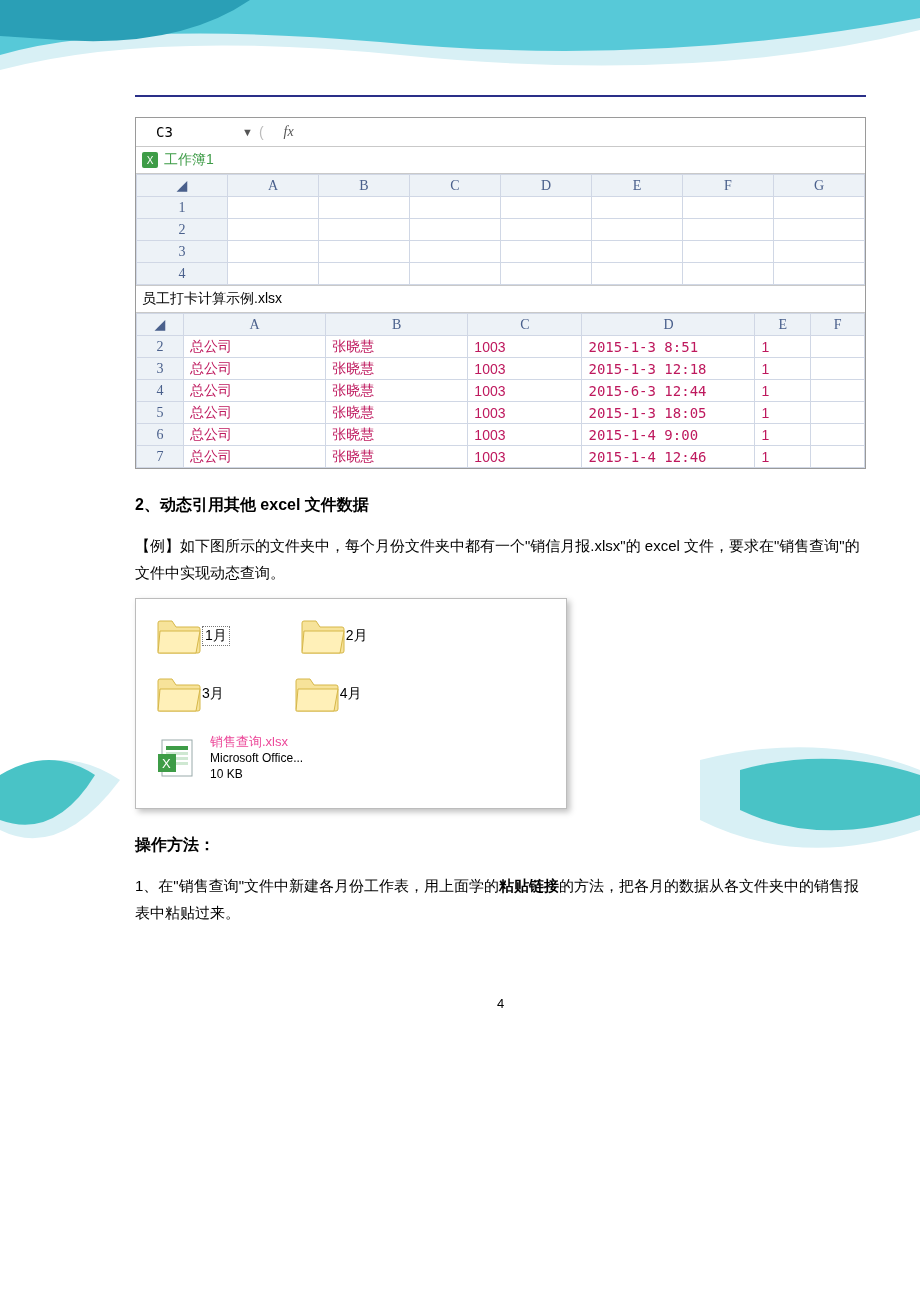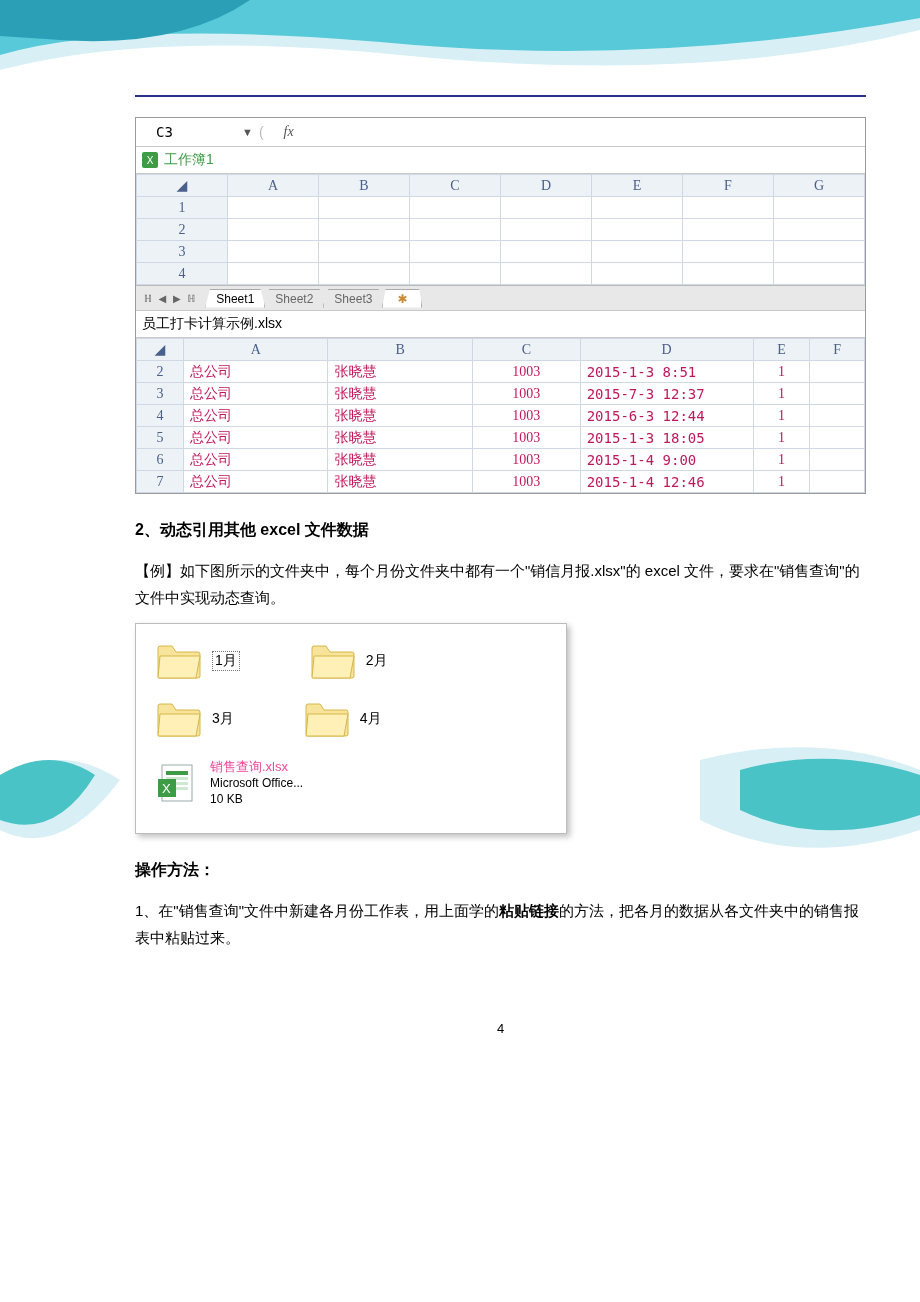--- a/index.html
+++ b/index.html
@@ -28,31 +28,31 @@
 .tab{padding:2px 10px;background:#fff;border:1px solid #aaa;border-bottom:none;margin-right:-1px;clip-path:polygon(8% 0,92% 0,100% 100%,0 100%)}
 .tab.inactive{background:#e8e8e8;color:#666}
 .tab.active{background:#fff;color:#000}
 .tab.plus{background:#fff;width:18px;text-align:center;color:#c98b34}
 
 .data-grid{border-collapse:collapse;width:100%}
 .data-grid th,.data-grid td{border:1px solid #d0d7e5;height:21px;font-weight:normal;padding:0 6px}
 .data-grid th{background:#edf2f7;color:#4a608c;text-align:center;font-family:"Times New Roman",serif}
 .data-grid .row-h{background:#edf2f7;color:#4a608c;text-align:center;width:34px;font-family:"Times New Roman",serif}
 .data-grid td{font-family:SimSun,Consolas,monospace;color:#be185d}
-.data-grid td.num{text-align:center;font-family:Liberation Serif, serif}
+.data-grid td.num{text-align:left;font-family:Liberation Sans, sans-serif}
 .data-grid td.dt{text-align:left;font-family:Consolas,monospace}
 .cursor-cell{position:relative}
 
 .heading{font-weight:bold;font-size:16px;margin:26px 0 16px}
 .para{font-size:15px;line-height:1.8;margin:12px 0}
 .bold{font-weight:bold}
 
 .folder-shot{border:1px solid #bcbcbc;width:390px;background:#fff;padding:18px 20px 26px;box-shadow:3px 3px 6px rgba(0,0,0,.25)}
 .folder-row{display:flex;gap:70px;margin-bottom:20px}
-.folder-item{display:flex;align-items:center;gap:10px;font-family:SimSun,Arial;font-size:14px}
+.folder-item{display:flex;align-items:center;font-family:SimSun,Arial;font-size:14px}
 .folder-icon{width:46px;height:38px}
 .file-item{display:flex;align-items:center;gap:10px;font-family:SimSun,Arial;font-size:13px;color:#333}
 .file-icon{width:44px;height:44px}
 .file-meta{color:#000000;font-size:12px;line-height:1.3}
 .file-name{color:#ec4899}
 .dotted-sel{border:1px dotted #777;padding:0 2px}
 
 .pagenum{text-align:center;font-size:13px;color:#000;margin-top:70px}
 </style>
 </head>
@@ -142,27 +142,20 @@
               <td></td>
               <td></td>
               <td></td>
               <td></td>
               <td></td>
               <td></td>
             </tr>
       </tbody>
         </table>
 
-      <div class="tabs-row">
-        <span class="nav-btns">ℍ ◀ ▶ ℍ</span>
-        <span class="tab active">Sheet1</span>
-        <span class="tab inactive">Sheet2</span>
-        <span class="tab inactive">Sheet3</span>
-        <span class="tab plus">✱</span>
-      </div>
 
       <div class="wb-title" style="color:#000000;border-top:1px solid #c9c9c9">
         <span>员工打卡计算示例.xlsx</span>
       </div>
 
       <table class="data-grid">
         <tbody>
             <tr>
           <th class="row-h">◢</th>
           <th>A</th>
@@ -181,21 +174,21 @@
               <td class="num">1003</td>
               <td class="dt">2015-1-3 8:51</td>
               <td class="num">1</td>
               <td></td>
             </tr>
             <tr>
               <td class="row-h">3</td>
               <td>总公司</td>
               <td class="cursor-cell">张晓慧</td>
               <td class="num">1003</td>
-              <td class="dt">2015-7-3 12:37</td>
+              <td class="dt">2015-1-3 12:18</td>
               <td class="num">1</td>
               <td></td>
             </tr>
             <tr>
               <td class="row-h">4</td>
               <td>总公司</td>
               <td class="cursor-cell">张晓慧</td>
               <td class="num">1003</td>
               <td class="dt">2015-6-3 12:44</td>
               <td class="num">1</td>

